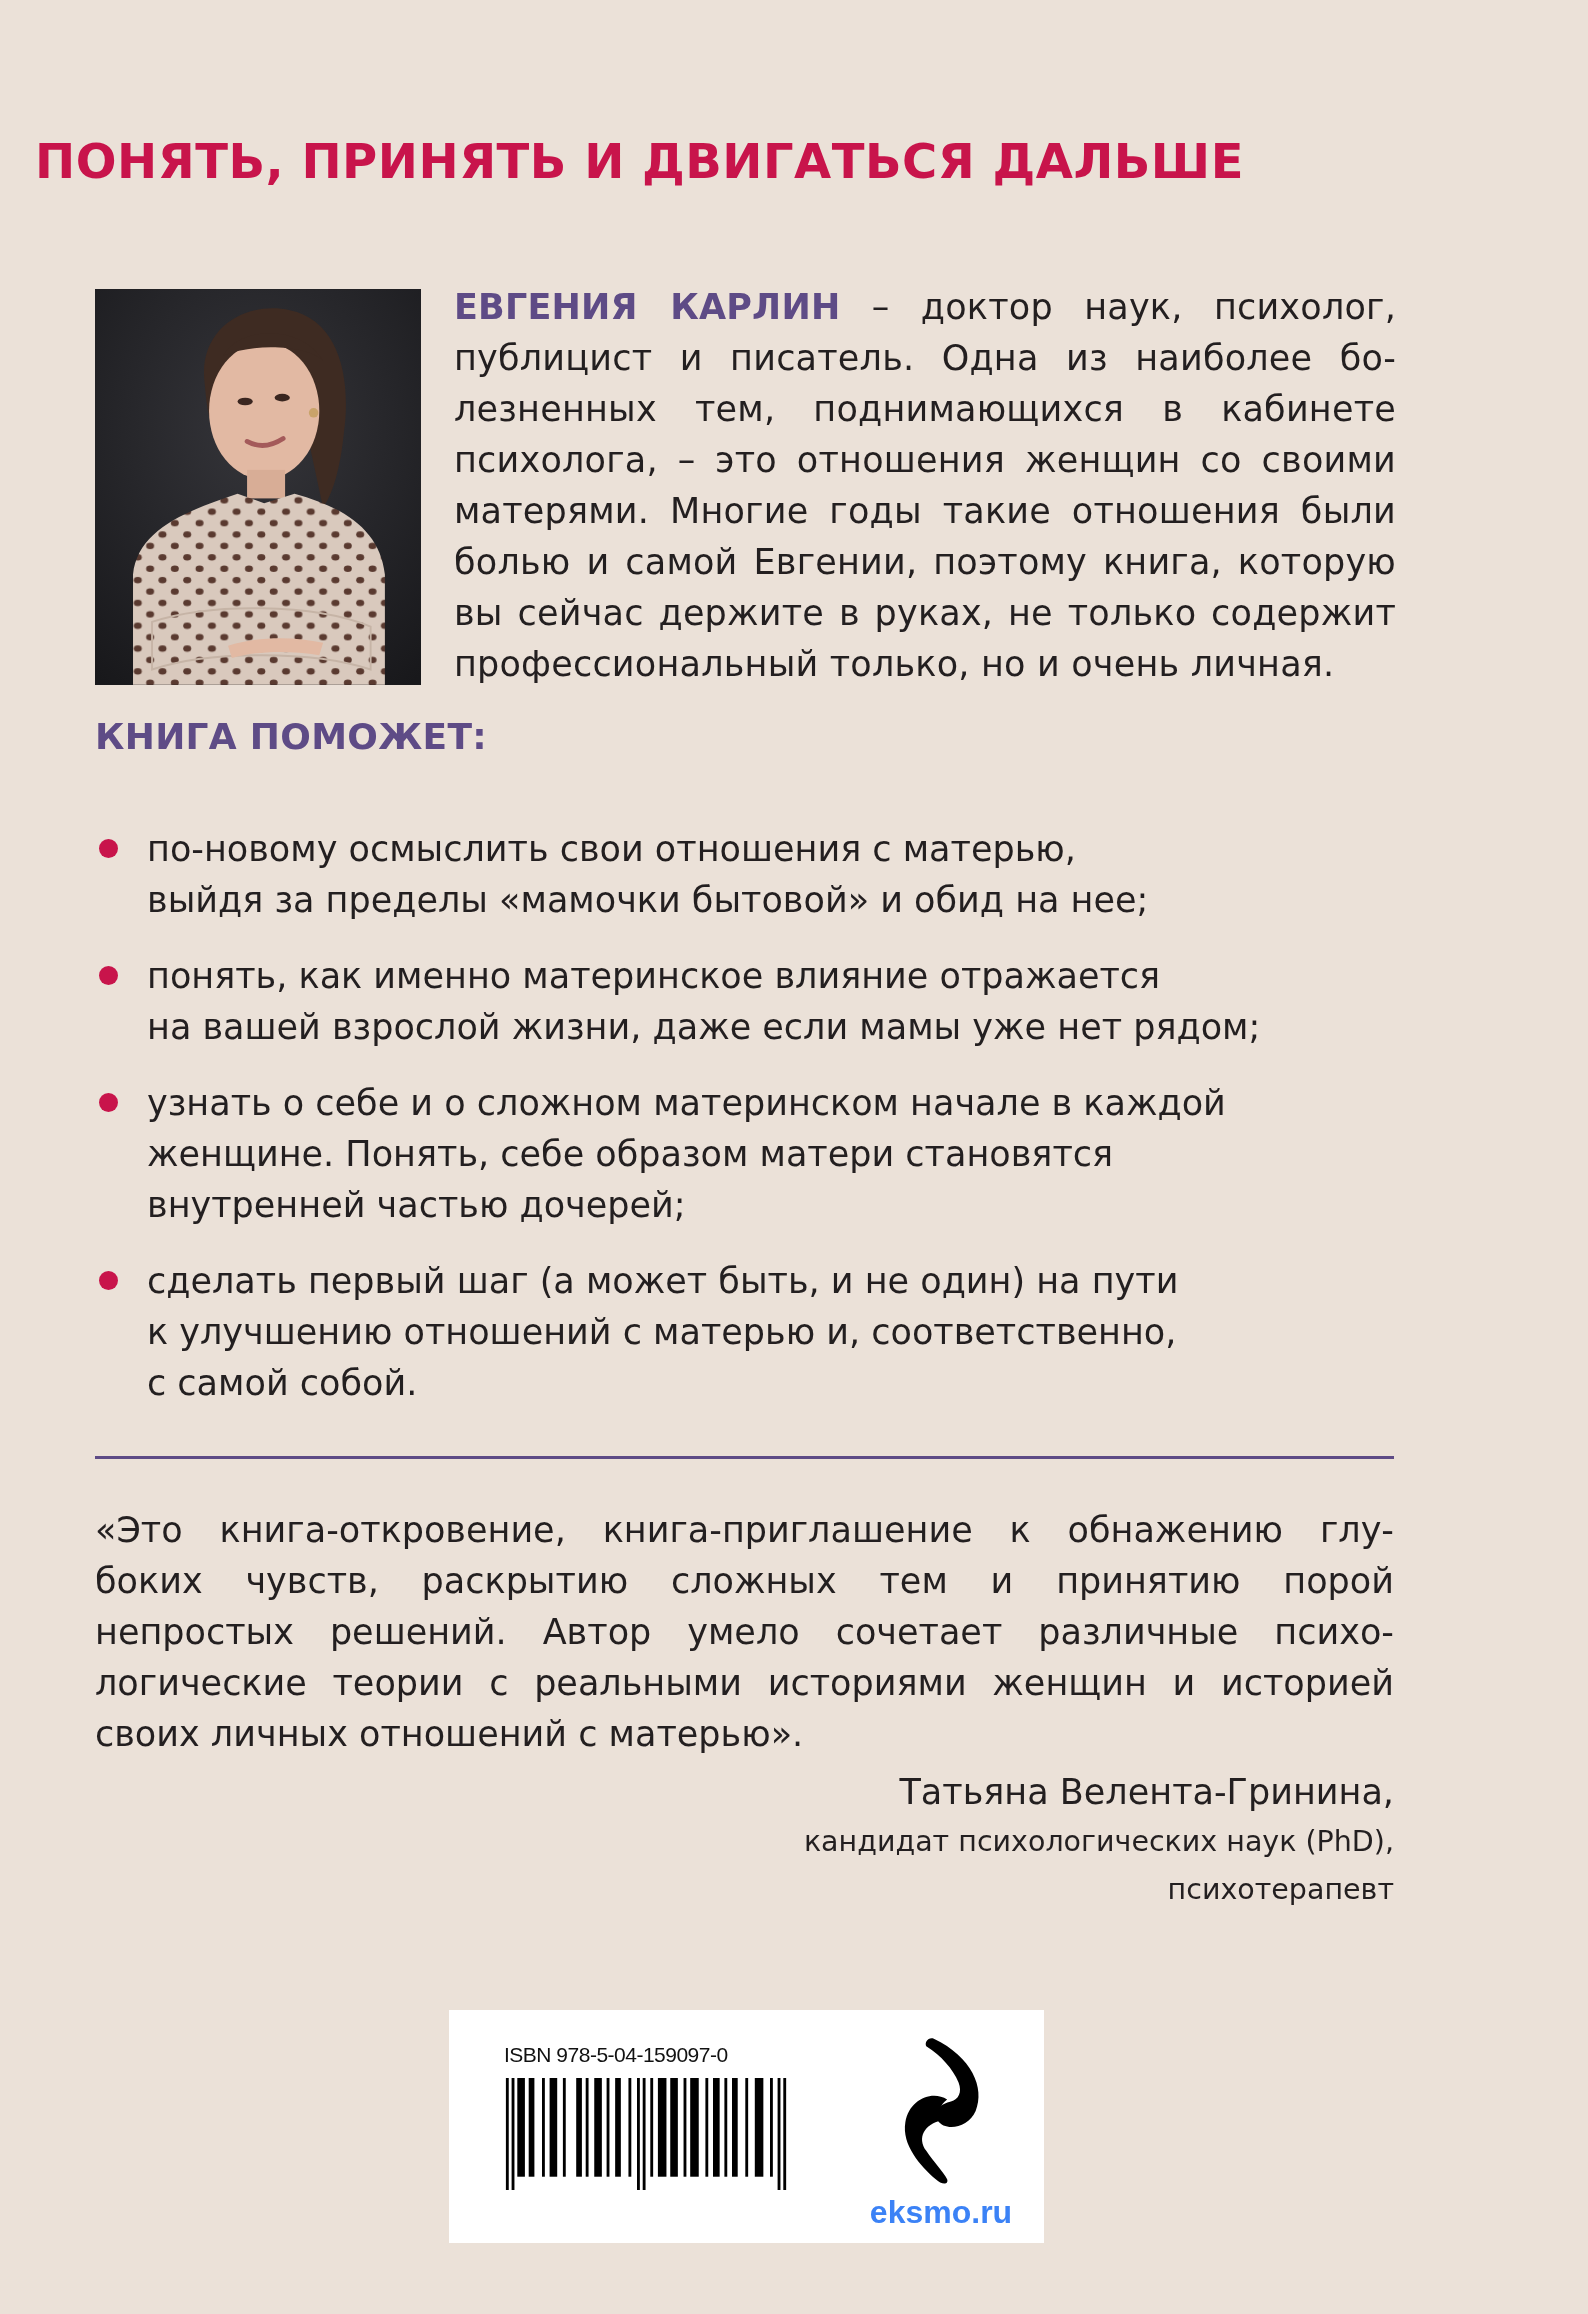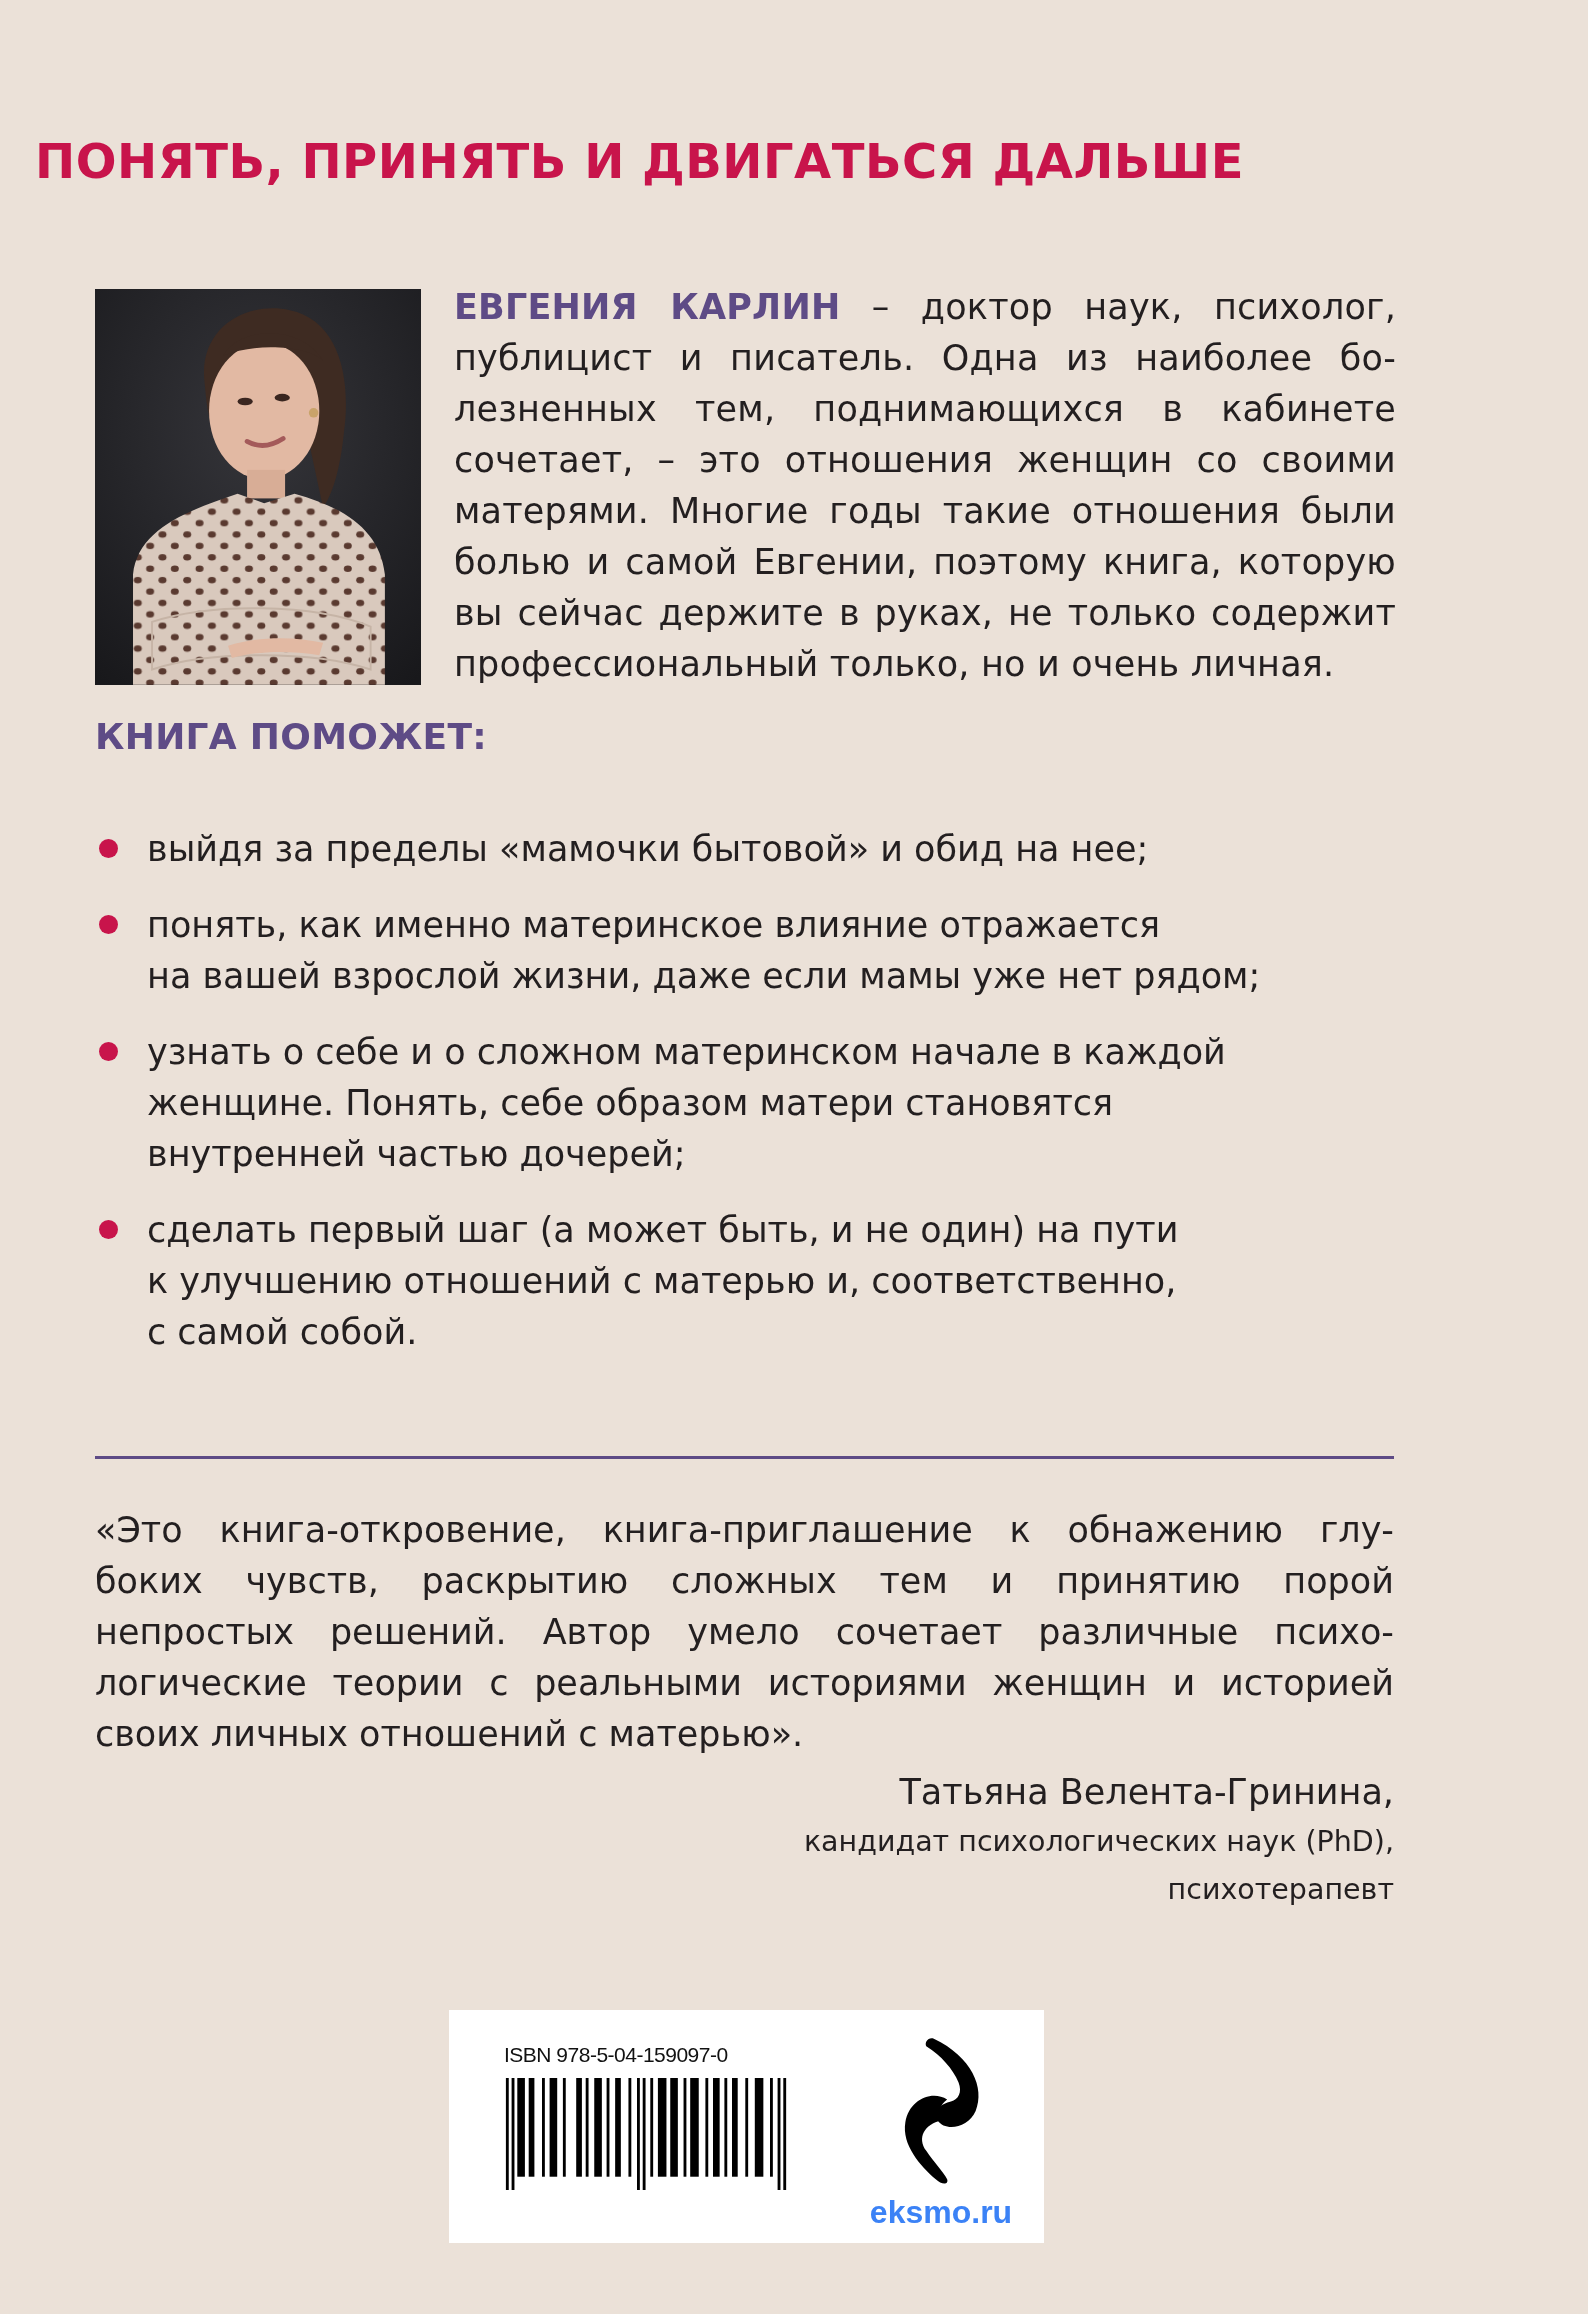--- a/index.html
+++ b/index.html
@@ -101,32 +101,33 @@
     <path d="M140 375 C170 365 210 365 240 372 L236 385 C205 380 172 380 144 388 Z" fill="#e2b9a3"></path>
   </svg>
 </div>
 
 <div class="author">
   <span class="line">
     <span class="name">ЕВГЕНИЯ КАРЛИН</span><span> – доктор наук, психолог,</span>
   </span>
   <span class="line">публицист и писатель. Одна из наиболее бо-</span>
   <span class="line">лезненных тем, поднимающихся в кабинете</span>
-  <span class="line">сочетает, – это отношения женщин со своими</span>
+  <span class="line">психолога, – это отношения женщин со своими</span>
   <span class="line">матерями. Многие годы такие отношения были</span>
   <span class="line">болью и самой Евгении, поэтому книга, которую</span>
   <span class="line">вы сейчас держите в руках, не только содержит</span>
   <span class="line last">профессиональный только, но и очень личная.</span>
 </div>
 
 <div class="helps-heading">КНИГА ПОМОЖЕТ:</div>
 
 <ul class="bullets">
   <li>
     <span class="dot"></span>
+    <span class="ln">по-новому осмыслить свои отношения с матерью,</span>
     <span class="ln">выйдя за пределы «мамочки бытовой» и обид на нее;</span>
   </li>
   <li>
     <span class="dot"></span>
     <span class="ln">понять, как именно материнское влияние отражается</span>
     <span class="ln">на вашей взрослой жизни, даже если мамы уже нет рядом;</span>
   </li>
   <li>
     <span class="dot"></span>
     <span class="ln">узнать о себе и о сложном материнском начале в каждой</span>

